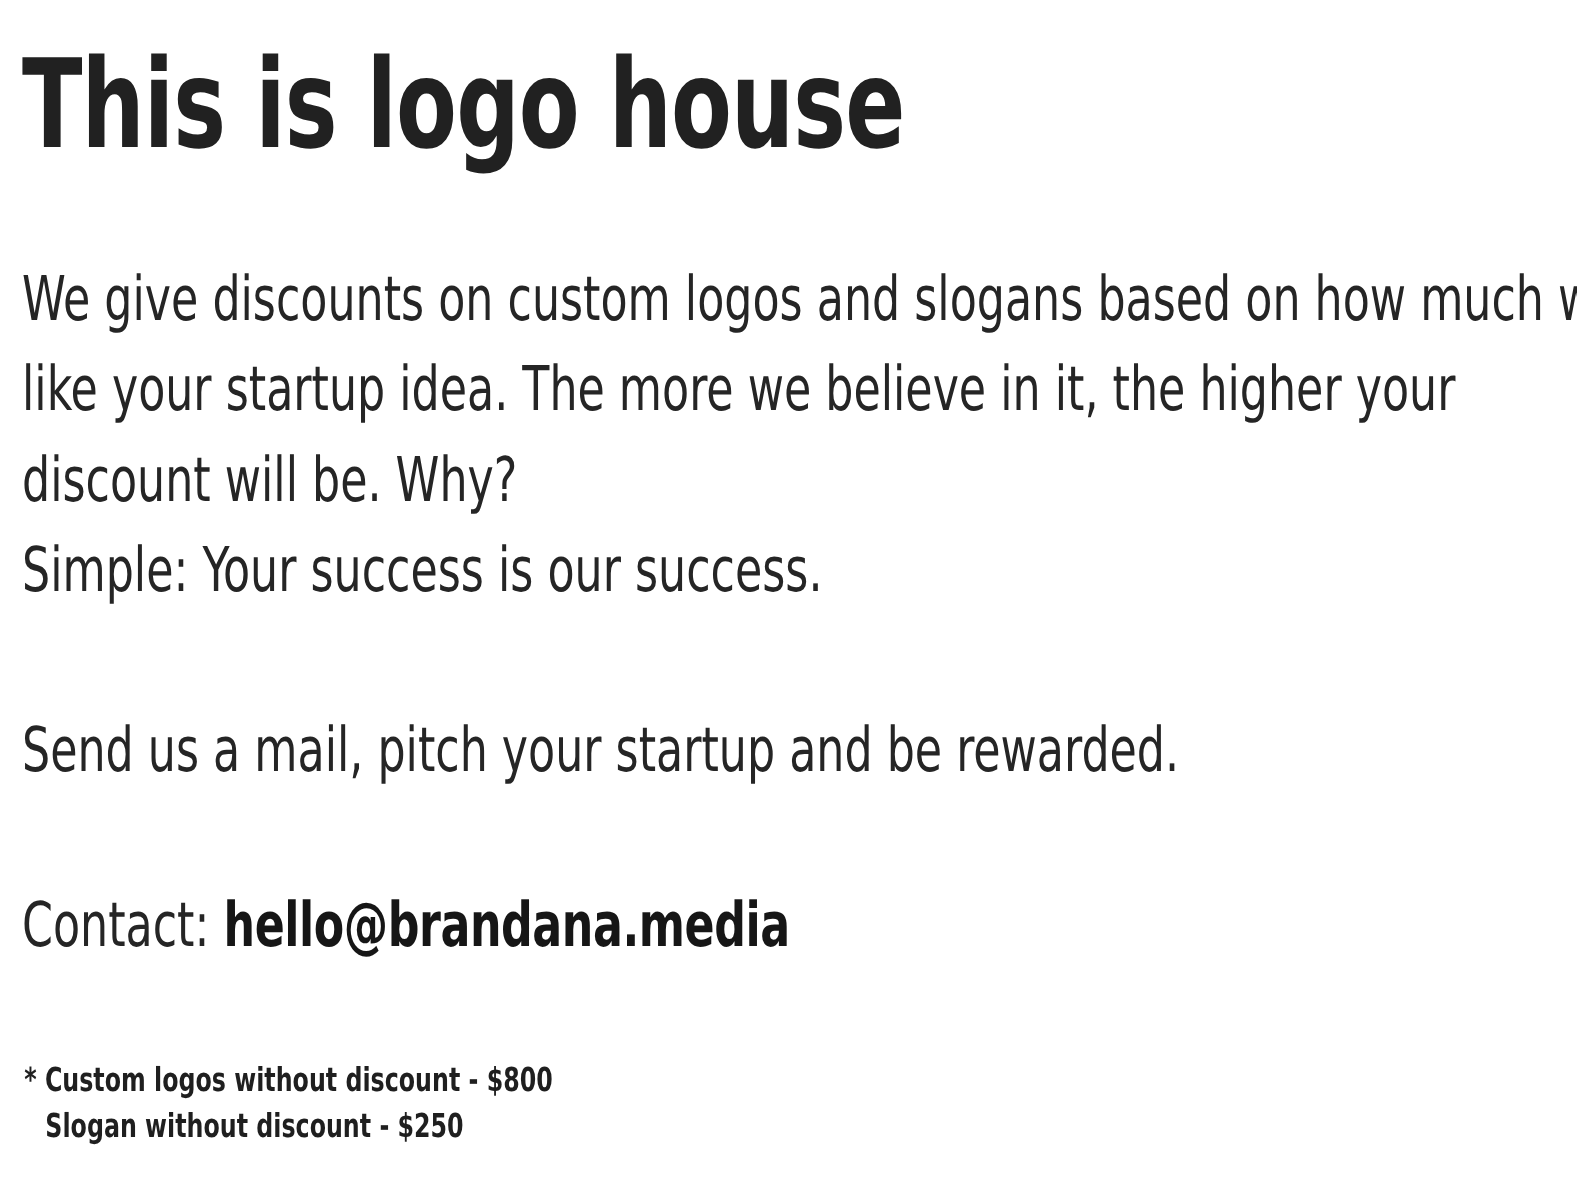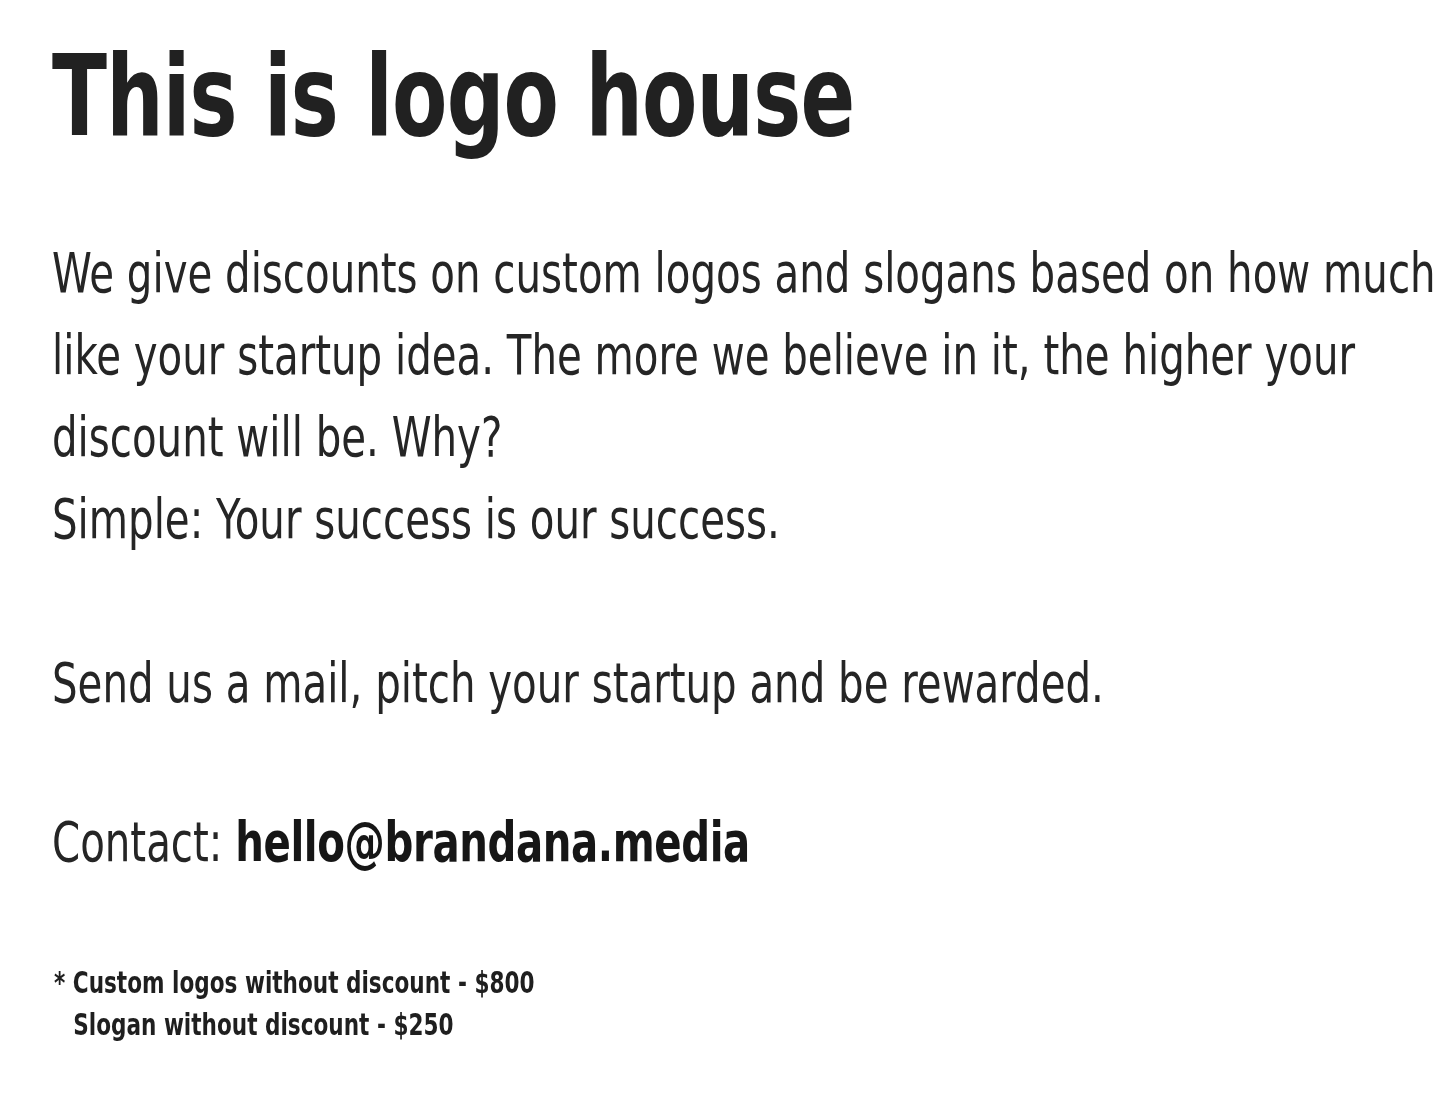--- a/index.html
+++ b/index.html
@@ -15,21 +15,20 @@
     color: #1f1f1f;
     -webkit-font-smoothing: antialiased;
   }
 
   
   .page {
     position: relative;
     width: 1166px;
     height: 1094px;
     background: #ffffff;
-    margin-left: 32px;
   }
 
   .content {
     position: absolute;
     left: 20px;
     top: 0;
     width: 1400px;
   }
 
   

